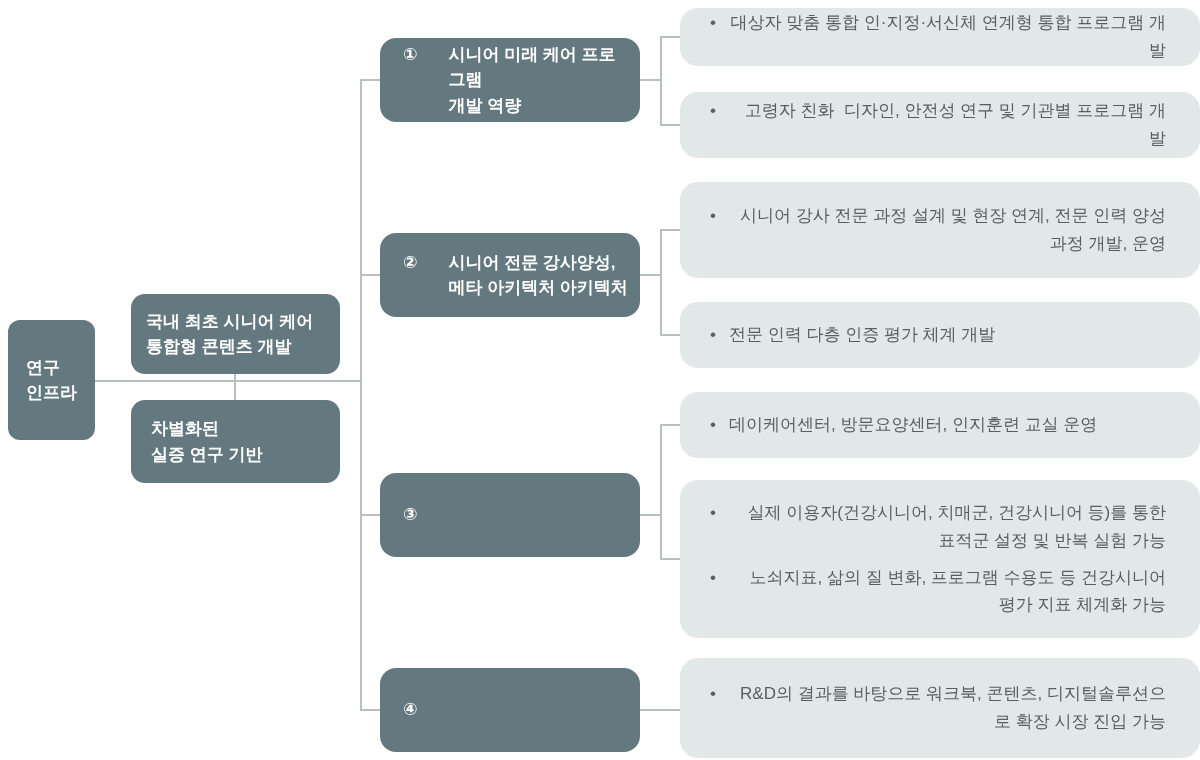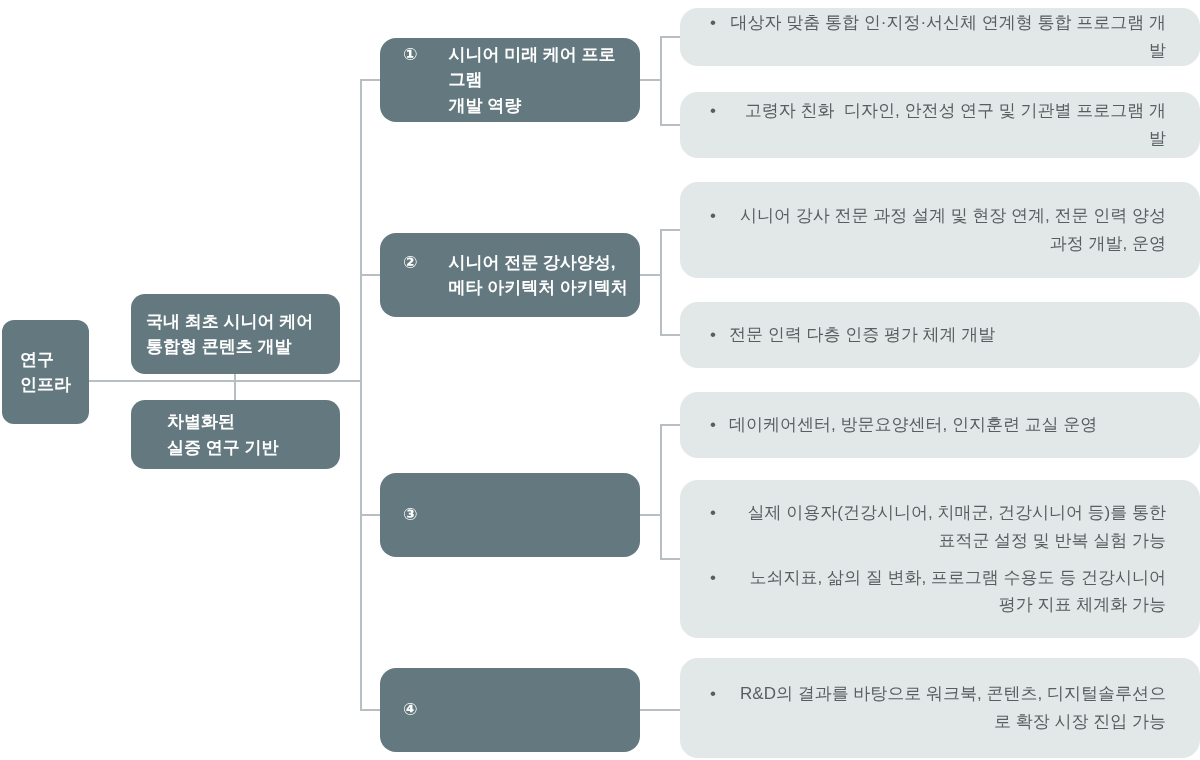--- a/index.html
+++ b/index.html
@@ -53,30 +53,30 @@
   <div class="line" style="left:660px; top:229px; width:20px; height:2px;"></div>
   <div class="line" style="left:660px; top:334px; width:20px; height:2px;"></div>
 
   <div class="line" style="left:640px; top:514px; width:22px; height:2px;"></div>
   <div class="line" style="left:660px; top:424px; width:2px;  height:136px;"></div>
   <div class="line" style="left:660px; top:424px; width:20px; height:2px;"></div>
   <div class="line" style="left:660px; top:558px; width:20px; height:2px;"></div>
 
   <div class="line" style="left:640px; top:709px; width:40px; height:2px;"></div>
 
-  <div class="box node" style="left:2px; top:320px; width:87px; height:104px; padding-left:18px; border-radius:12px;">
+  <div class="box node" style="left:8px; top:320px; width:87px; height:120px; padding-left:18px; border-radius:12px;">
     <span class="pre">연구
 인프라</span>
   </div>
 
   <div class="box node" style="left:131px; top:277px; width:209px; height:80px; padding-left:15px;margin-top:17px;">
     <span class="pre">국내 최초 시니어 케어
 통합형 콘텐츠 개발</span>
   </div>
-  <div class="box node" style="left:131px; top:400px; width:209px; height:69px; padding-left:36px;">
+  <div class="box node" style="left:131px; top:400px; width:209px; height:83px; padding-left:20px;">
     <span class="pre">차별화된
 실증 연구 기반</span>
   </div>
 
   <div class="box node" style="left:380px; top:38px; width:260px; height:84px; padding-left:23px; padding-right:8px; border-radius:16px;">
     <div class="numrow">
       <span class="num">①</span>
       <span class="txt">시니어 미래 케어 프로그램
 개발 역량</span>
     </div>

